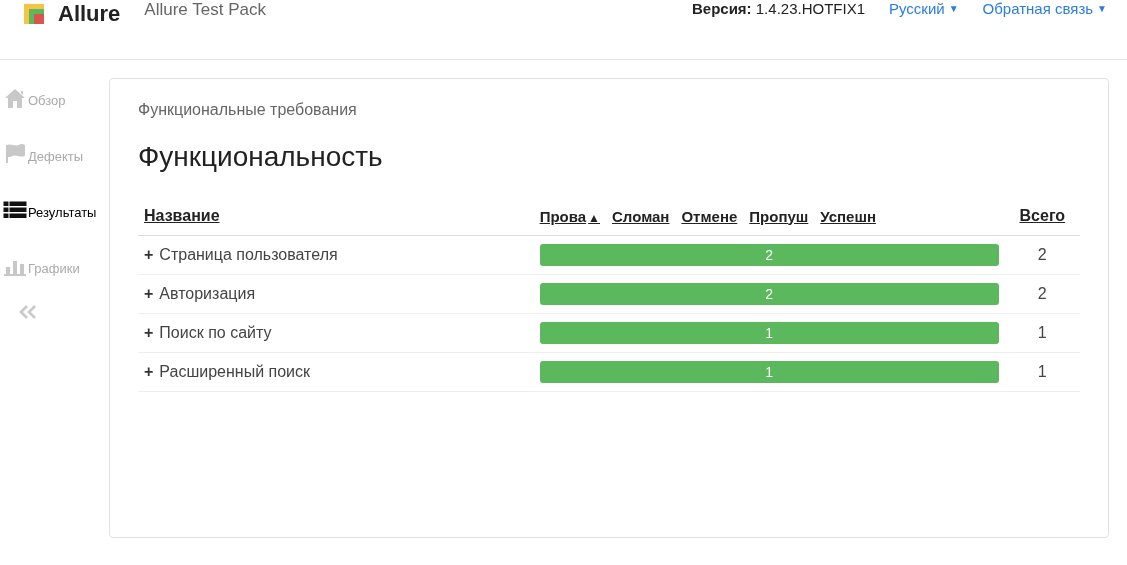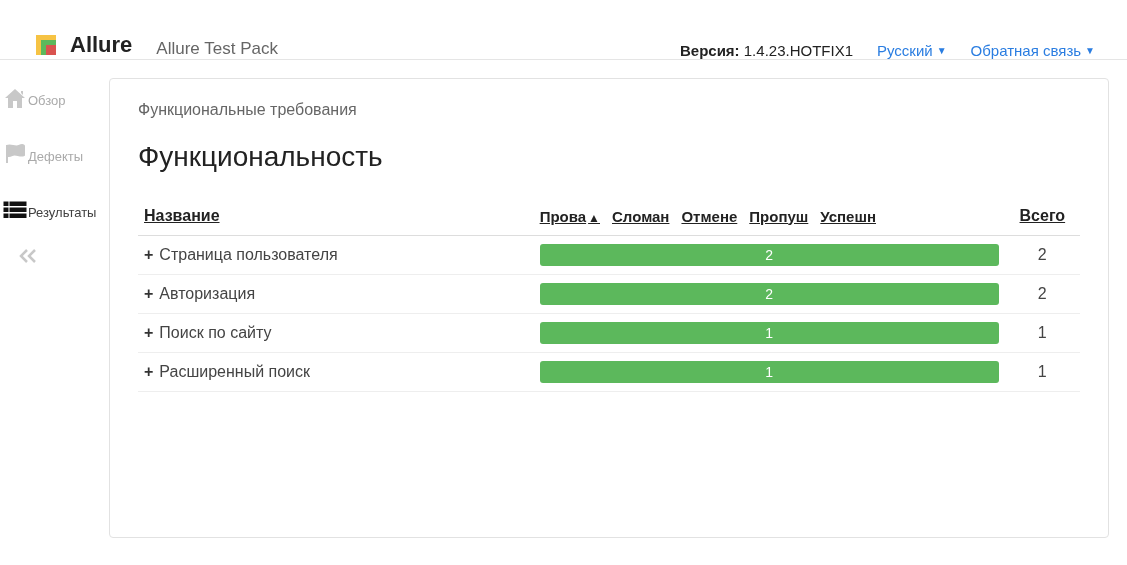--- a/index.html
+++ b/index.html
@@ -1,33 +1,33 @@
 <!DOCTYPE html>
 <html><head>
 <meta charset="utf-8">
 <style>
   * { box-sizing: border-box; margin: 0; padding: 0; }
   body { font-family: Arial, Helvetica, sans-serif; font-size: 14px; color: #333; background: #fff; width: 1127px; }
   .header {
-    display: flex; align-items: flex-end; height: 60px; padding: 0 32px;
+    display: flex; align-items: flex-start; height: 60px; padding: 0 20px;
     border-bottom: 1px solid #e5e5e5;
   }
   .logo-box { display: flex; align-items: center; gap: 10px; }
   .logo-svg { width: 28px; height: 28px; }
   .brand { font-size: 22px; font-weight: 700; color: #222; }
   .subtitle { margin-left: 24px; font-size: 17px; color: #666; }
   .spacer { flex: 1; }
   .version-block { font-size: 15px; color: #222; margin-left: 26px; }
   .version-block .vlab { font-weight: 700; }
   .link { color: #2a7de1; font-size: 15px; margin-left: 24px; cursor: pointer; display: inline-flex; align-items: center; }
   .link .caret { margin-left: 4px; font-size: 10px; color: #2a7de1; }
   .body { display: flex; }
   .sidebar { width: 105px; padding-top: 14px; }
   .sitem { display: flex; flex-direction: row; align-items: center; padding: 10px 2px 14px; color: #aaa; font-size: 13px; cursor: pointer; }
-  .sitem.active { color: #404040; }
+  .sitem.active { color: #000000; }
   .sitem .sicon { height: 28px; display: flex; align-items: center; justify-content: center; margin-bottom: 4px; }
   .sitem.active .sicon svg, .sitem.active .sicon path, .sitem.active .sicon rect { fill: #111; stroke: #111; }
   .collapse { padding-left: 18px; margin-top: 6px; }
   .main {
     flex: 1; margin: 18px 18px 18px 4px; border: 1px solid #e2e2e2; border-radius: 4px;
     padding: 22px 28px 10px 28px; min-height: 460px;
   }
   .breadcrumb { font-size: 16px; color: #666; margin-bottom: 22px; }
   .page-title { font-size: 28px; font-weight: 400; color: #222; margin-bottom: 24px; }
   table { width: 100%; border-collapse: collapse; }
@@ -107,20 +107,31 @@
             <rect x="8" y="2" width="16" height="3.5" fill="#111"></rect>
           <rect x="2" y="8" width="4" height="3.5" fill="#111"></rect>
             <rect x="8" y="8" width="16" height="3.5" fill="#111"></rect>
           <rect x="2" y="14" width="4" height="3.5" fill="#111"></rect>
             <rect x="8" y="14" width="16" height="3.5" fill="#111"></rect>
         </svg>
       </span>
       <span>Результаты</span>
     </div>
 
+    <div class="sitem">
+      <span class="sicon">
+        <svg width="26" height="22" viewBox="0 0 26 22">
+            <rect x="4" y="12" width="4" height="8" fill="#c8c8c8"></rect>
+            <rect x="11" y="6" width="4" height="14" fill="#c8c8c8"></rect>
+            <rect x="18" y="9" width="4" height="11" fill="#c8c8c8"></rect>
+            <line x1="2" y1="20" x2="24" y2="20" stroke="#c8c8c8" stroke-width="2"></line>
+          </svg>
+      </span>
+      <span>Графики</span>
+    </div>
 
     <div class="collapse">
       <span>
         <svg width="20" height="16" viewBox="0 0 20 16">
             <path d="M9 2 L3 8 L9 14 M17 2 L11 8 L17 14" fill="none" stroke="#c8c8c8" stroke-width="2.5"></path>
           </svg>
       </span>
     </div>
   </div>
 

